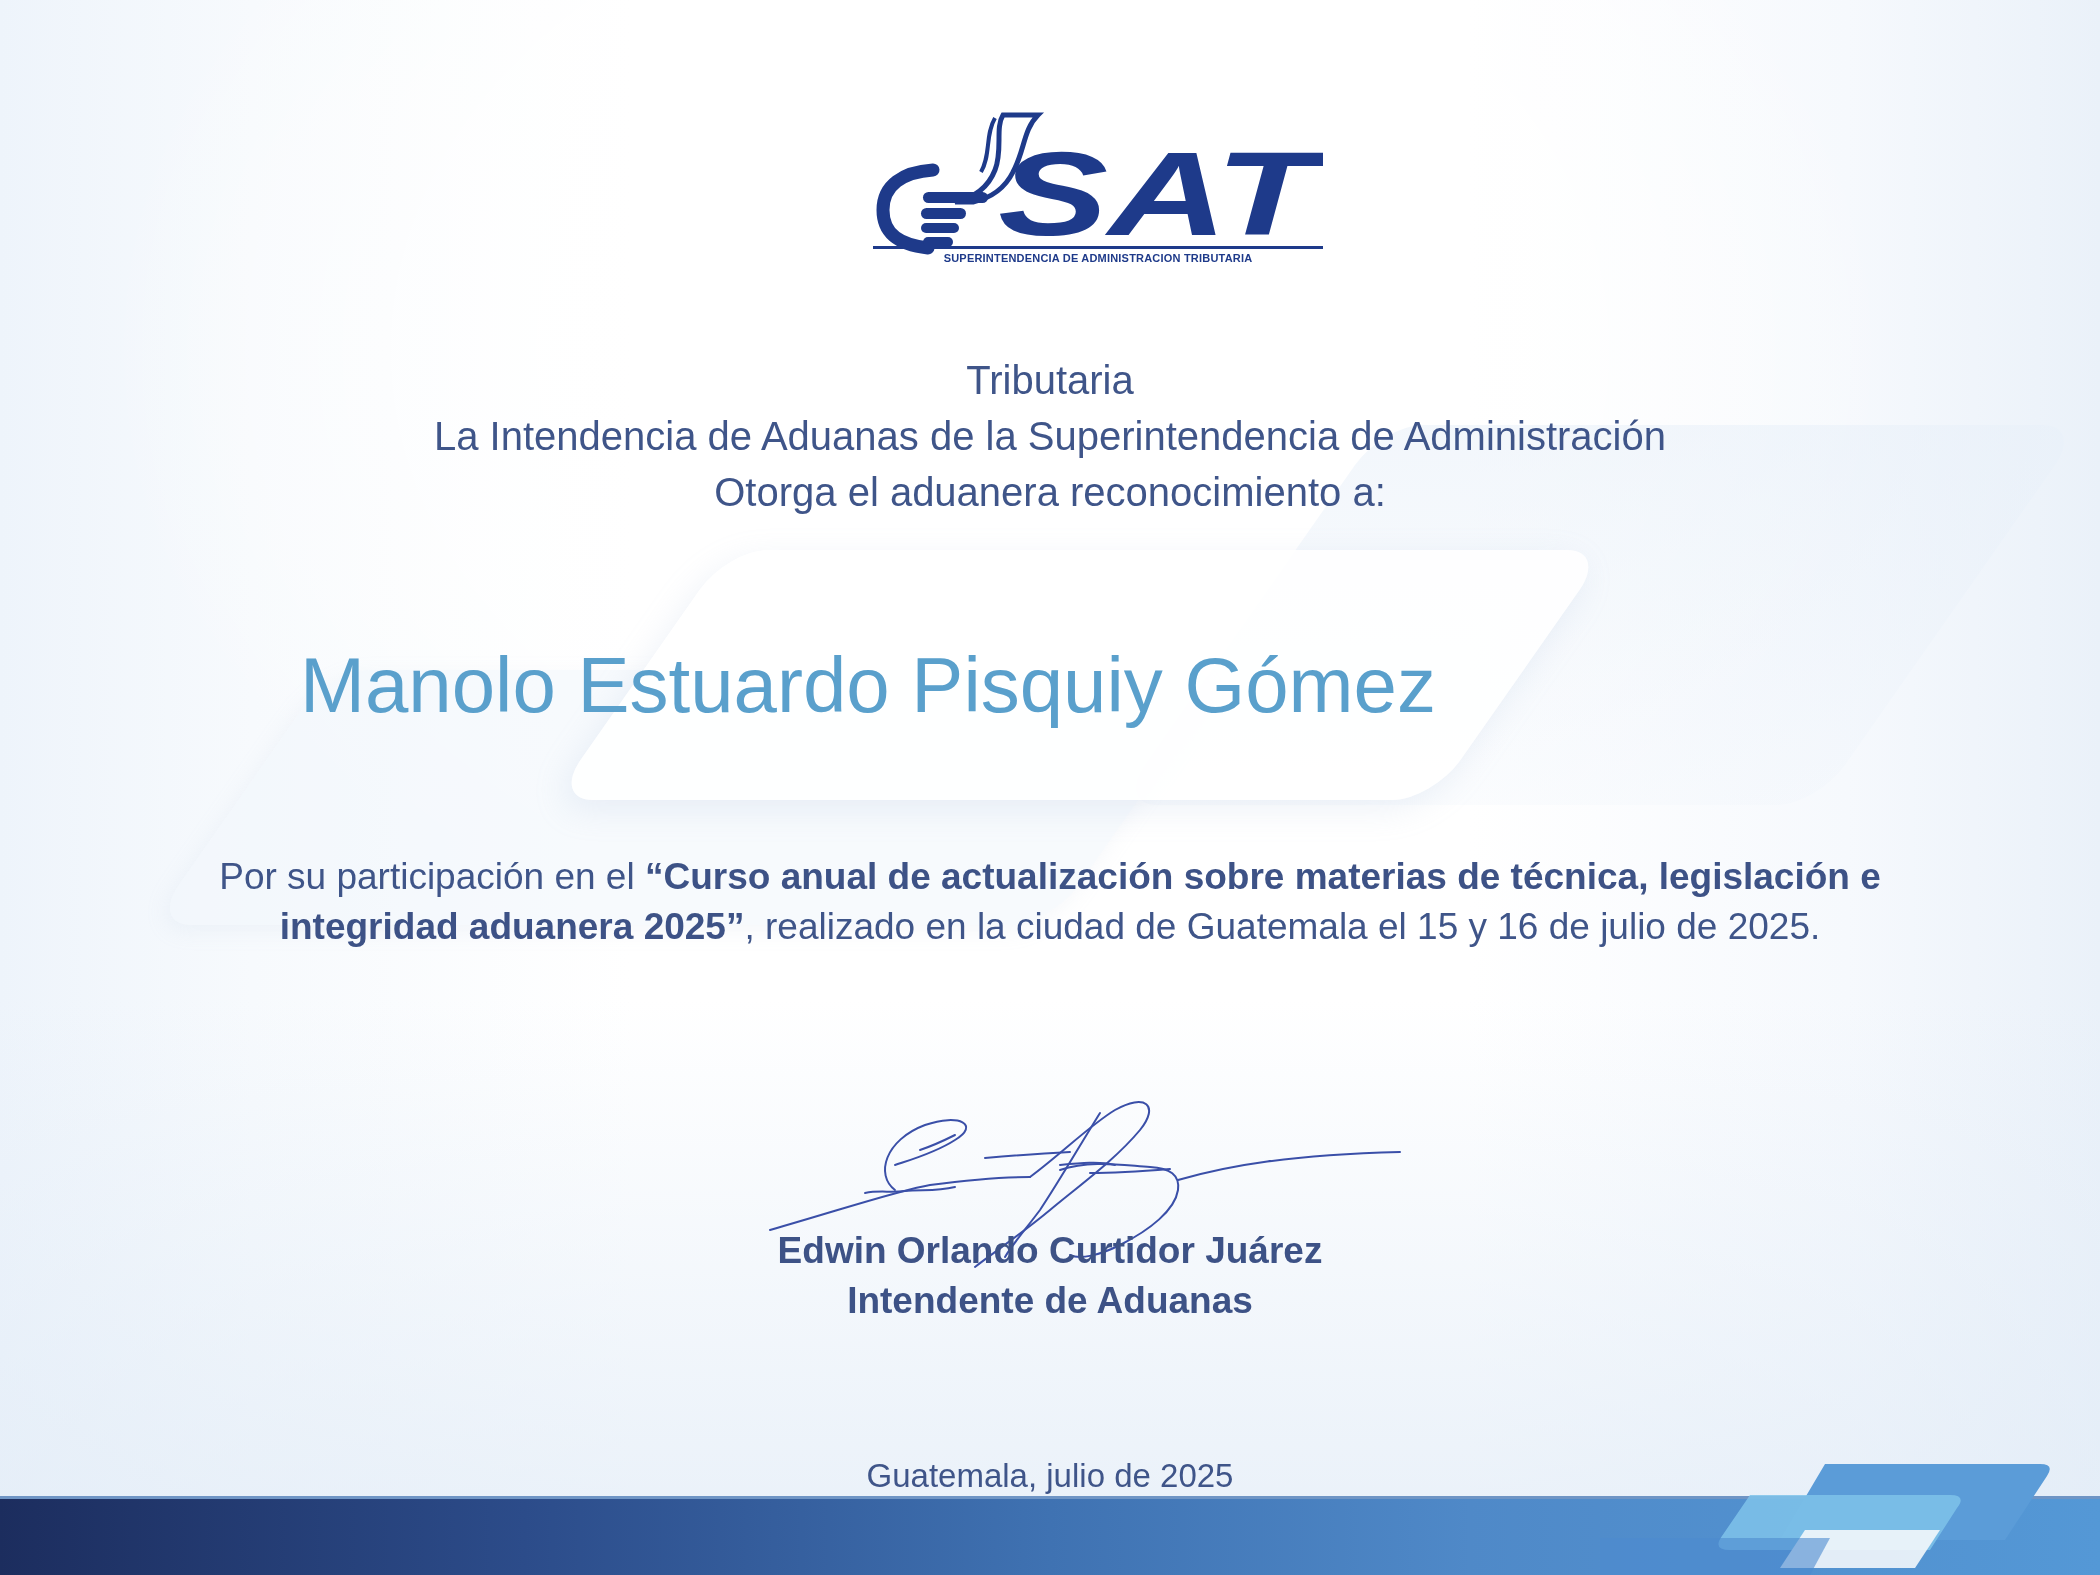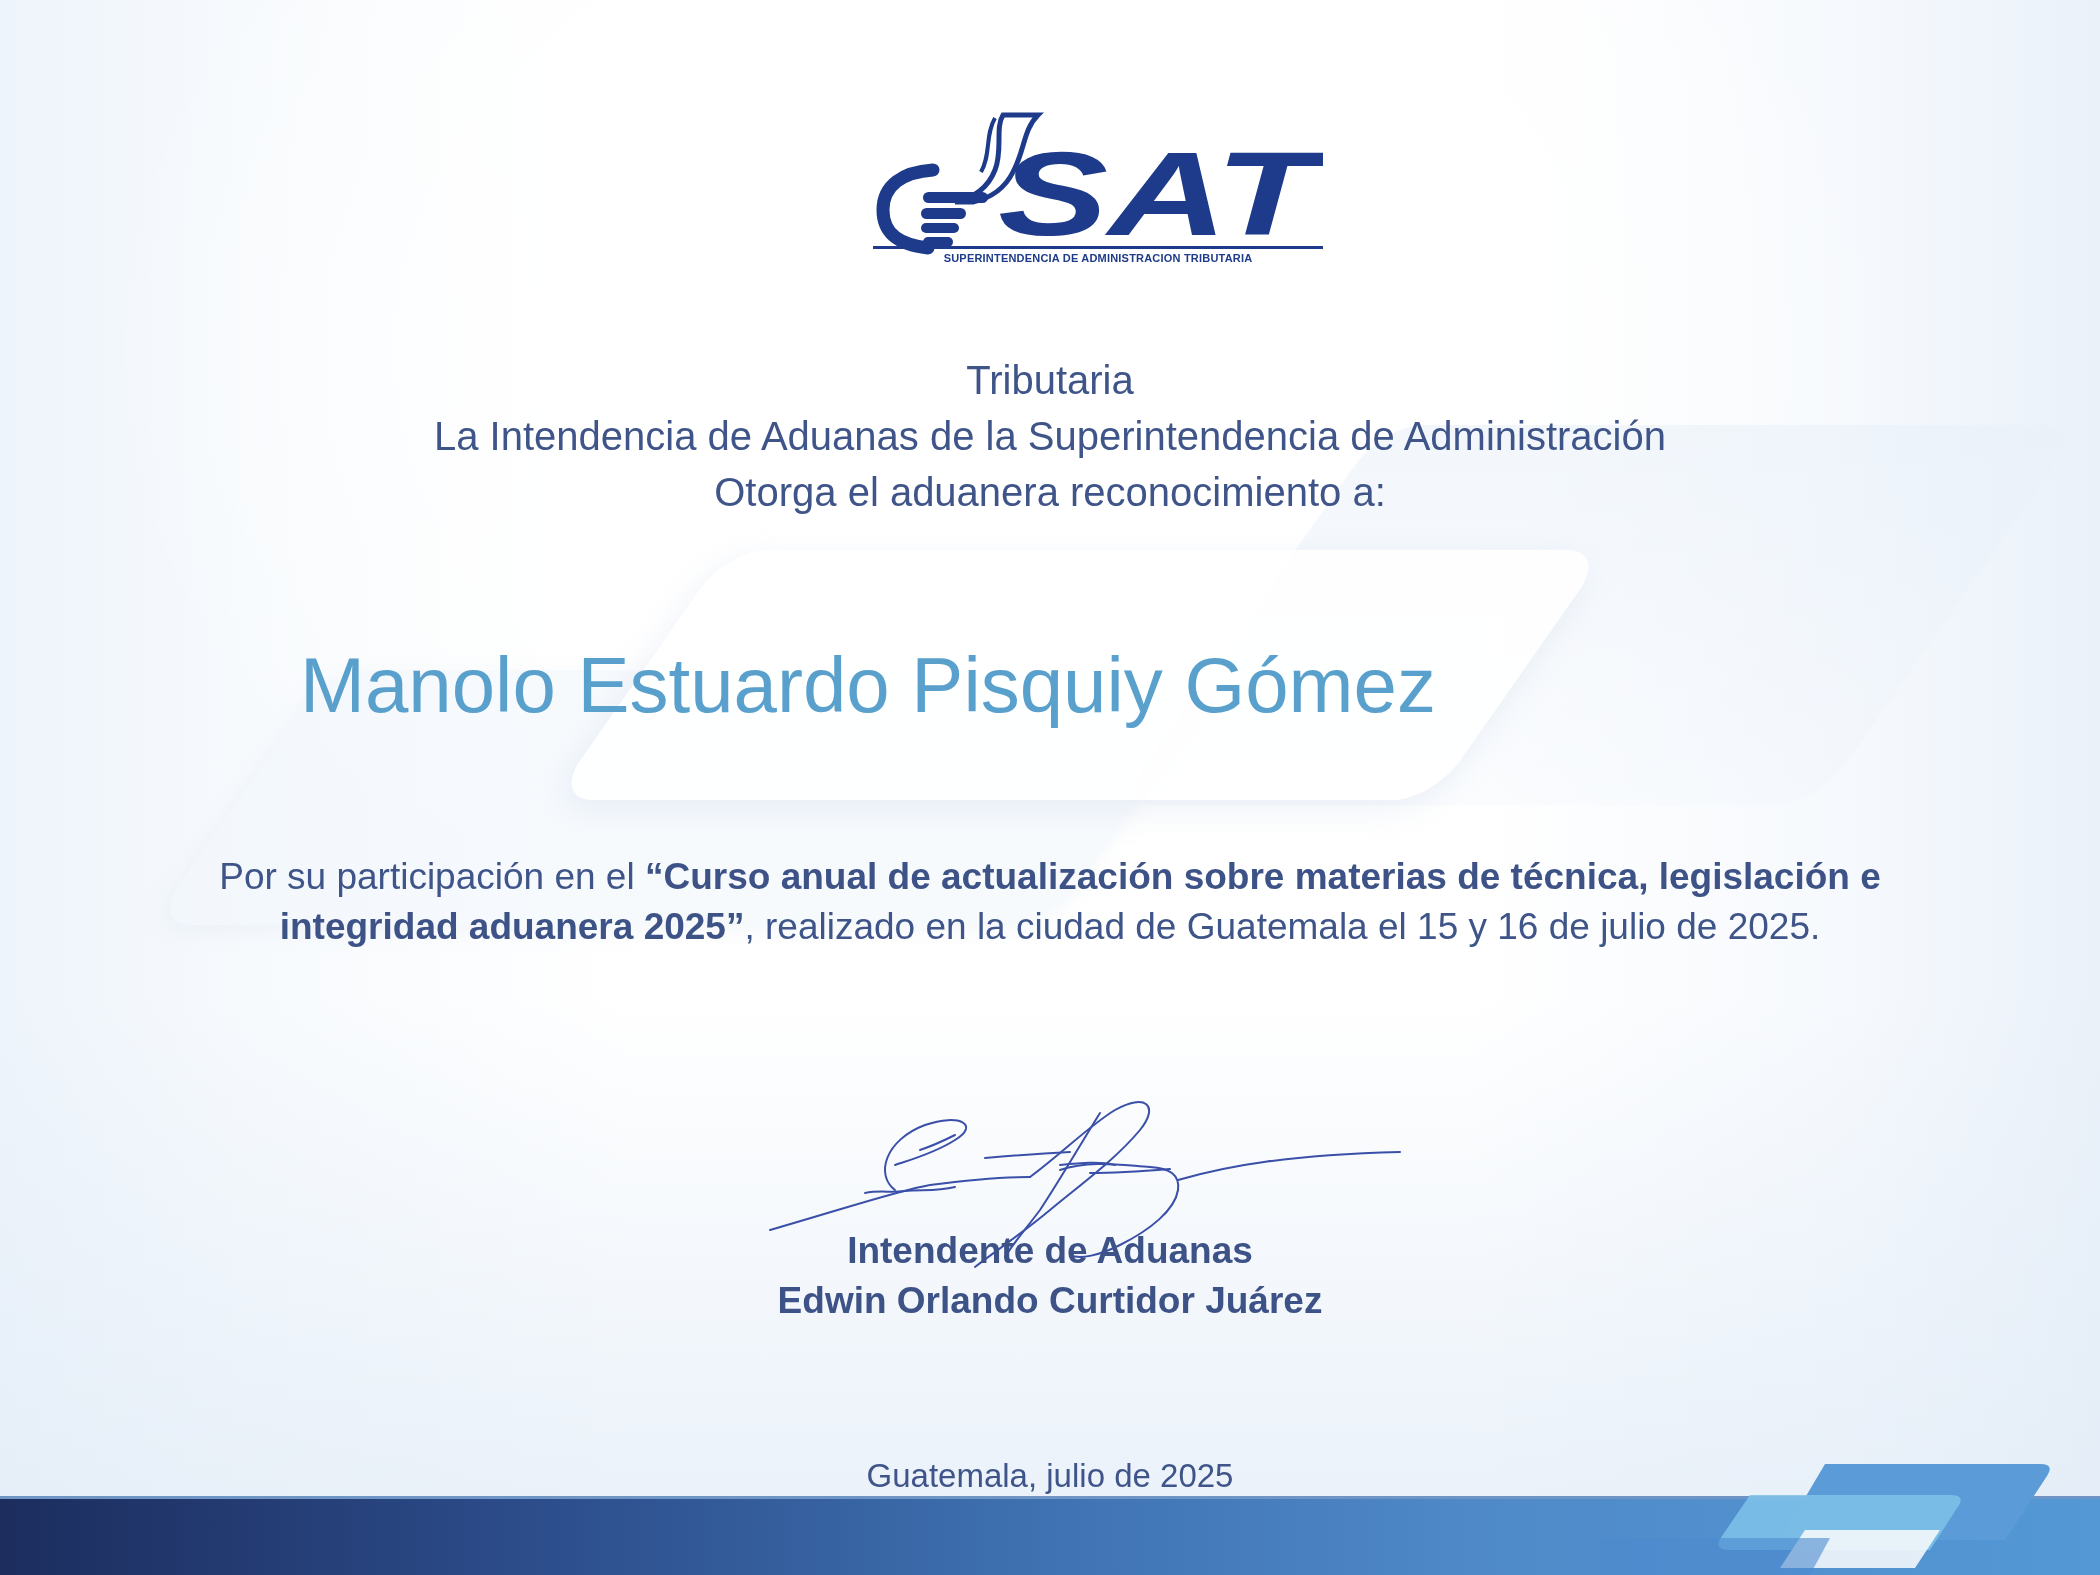--- a/index.html
+++ b/index.html
@@ -179,22 +179,22 @@
     <path d="M270 82 C300 60 330 30 355 15 C385 -2 400 10 380 35 C355 65 320 90 290 115 C260 140 230 160 215 172"></path>
     <path d="M340 18 C320 50 300 85 280 115 C265 135 252 150 245 162"></path>
     <path d="M300 75 C330 65 360 70 390 72 C410 73 420 80 418 95 C415 115 390 135 360 150 C340 160 320 165 310 160"></path>
     <path d="M330 78 C360 78 385 76 410 74"></path>
     <path d="M418 85 C470 70 530 60 640 57"></path>
     <path d="M300 70 C320 68 340 66 355 70"></path>
   </g>
 </svg>
 
 <div class="signer">
+  <div>Edwin Orlando Curtidor Juárez</div>
   <div>Intendente de Aduanas</div>
-  <div>Edwin Orlando Curtidor Juárez</div>
 </div>
 
 <div class="place-date">Guatemala, julio de 2025</div>
 
 <div class="footer-bar"></div>
 <svg class="footer-deco" viewBox="0 0 500 135">
   <path d="M80 20 L140 20 Q155 20 148 32 L120 78 L50 78 Z" fill="#ffffff" opacity="0"></path>
   <path d="M225 24 L440 24 Q455 24 447 36 L405 100 L180 100 Z" fill="#5b9cd8"></path>
   <path d="M150 55 L350 55 Q367 55 357 68 L330 110 L130 110 Q112 110 122 96 Z" fill="#7fc3ea" opacity="0.85"></path>
   <path d="M205 90 L340 90 L315 128 L180 128 Z" fill="#f3f7fb" opacity="0.9"></path>

